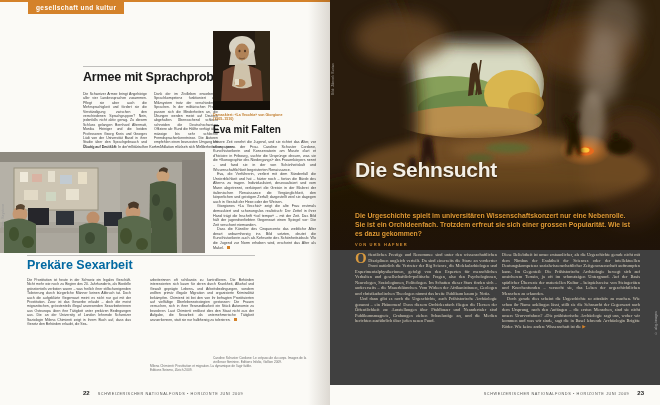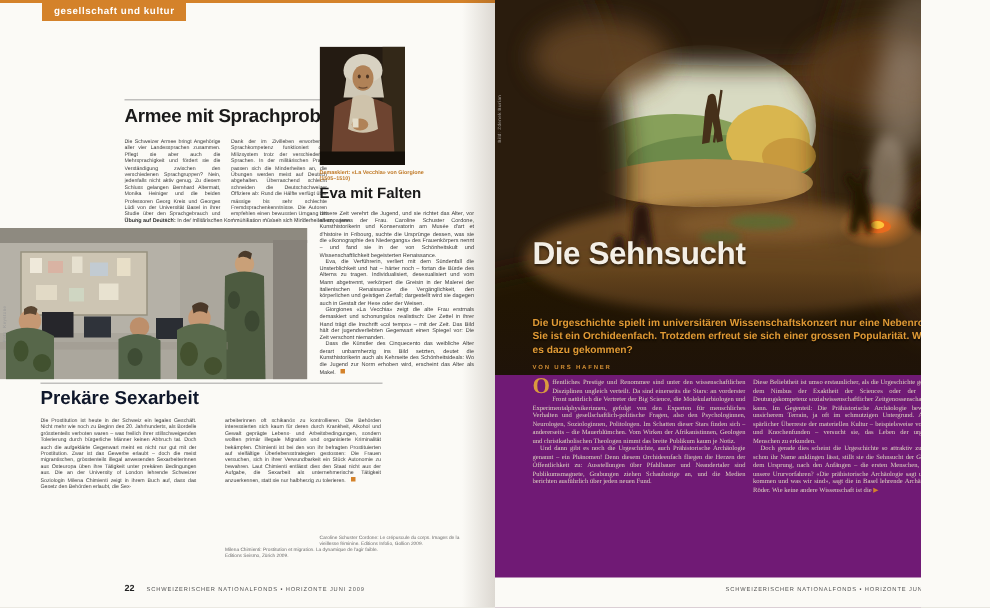--- a/index.html
+++ b/index.html
@@ -18,40 +18,40 @@
   .bodycol{font-size:3.5px;line-height:4.4px;color:#3b3b3b;text-align:justify;overflow:hidden;hyphens:auto;}
   #armee-col1{left:83px;top:92px;width:64px;height:54px;}
   #armee-col2{left:154px;top:92px;width:64px;height:54px;}
   .sq{display:inline-block;width:3px;height:3px;background:#d4822a;margin-left:2px;vertical-align:baseline;}
   #armee-caption{left:83px;top:145px;width:240px;font-size:3.6px;line-height:4.4px;color:#333;}
   .cap-bold{font-weight:bold;}
   #classroom-photo-box{left:0;top:152px;width:205px;height:101px;overflow:hidden;}
   .vcredit{writing-mode:vertical-rl;transform:rotate(180deg);font-size:3px;color:#999;letter-spacing:.3px;}
   #photo-credit-left{left:1px;top:158px;height:70px;}
   #sex-rule{left:27px;top:255px;width:228px;}
-  #sex-title{left:27px;top:258px;width:200px;font-size:12.5px;font-weight:bold;color:#0f172a;}
+  #sex-title{left:27px;top:258px;width:200px;font-size:12.5px;font-weight:bold;color:#0369a1;}
   #sex-col1{left:27px;top:278px;width:104px;height:84px;}
   #sex-col2{left:150px;top:278px;width:104px;height:84px;}
   .citation{font-size:3.2px;line-height:4px;color:#6b6b6b;}
   #sex-citation{left:150px;top:364px;width:104px;}
   #painting-box{left:213px;top:31px;width:57px;height:79px;overflow:hidden;}
   #painting-caption{left:213px;top:113px;width:110px;font-size:3.6px;line-height:4.4px;
                     font-weight:bold;color:#c07a28;}
   #eva-title{left:213px;top:124px;width:110px;font-size:10px;font-weight:bold;color:#1a1a1a;}
   #eva-body{left:213px;top:140px;width:103px;height:212px;font-size:3.7px;line-height:4.6px;}
   #eva-body p{margin:0;}
   #eva-body p + p{text-indent:4px;}
   #eva-citation{left:213px;top:356px;width:103px;}
   #left-footer{left:83px;top:390px;width:240px;font-size:3.8px;color:#555;letter-spacing:.6px;}
   .pagenum{font-size:6px;font-weight:bold;color:#222;letter-spacing:0;}
   #left-footer .pagenum{margin-right:8px;}
   #gutter-shadow{left:308px;top:0;width:22px;height:405px;
       background:linear-gradient(to right,rgba(0,0,0,0),rgba(60,40,20,.16));}
   
-  #right-page{left:330px;top:0;width:284px;height:405px;background:#701a75;overflow:hidden;}
+  #right-page{left:330px;top:0;width:330px;height:405px;background:#404040;overflow:hidden;}
   #cave-box{left:0;top:0;width:330px;height:250px;}
   #feature-title{left:25px;top:158px;width:300px;font-size:21px;line-height:23.5px;
                  font-weight:bold;color:#f4efe6;letter-spacing:-.3px;text-shadow:0 1px 2px rgba(0,0,0,.6);}
   #feature-lead{left:25px;top:212px;width:278px;font-size:6.8px;line-height:8.8px;
                 font-weight:bold;color:#e09a35;text-shadow:0 1px 1px rgba(0,0,0,.5);}
   #feature-byline{left:25px;top:242px;font-size:4px;letter-spacing:1.2px;color:#cf8c33;font-weight:bold;}
   .fcol{font-family:"Liberation Serif",serif;font-size:4.4px;line-height:5.5px;color:#ded5c2;
         text-align:justify;overflow:hidden;hyphens:auto;}
   #feat-col1{left:25px;top:252px;width:142px;height:128px;}
   #feat-col2{left:172px;top:252px;width:138px;height:128px;}

